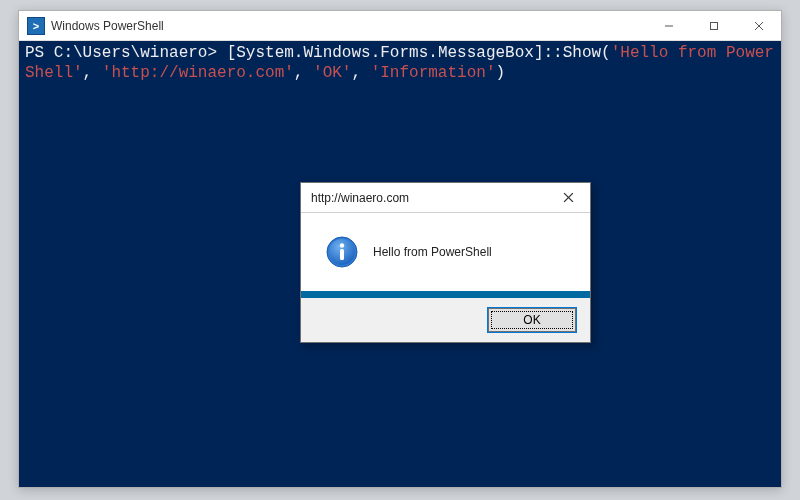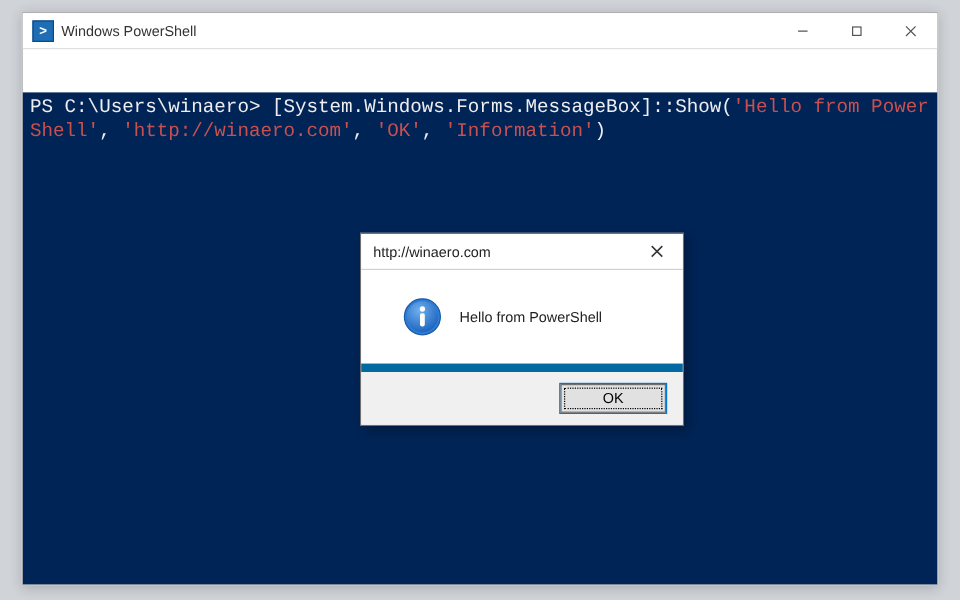--- a/index.html
+++ b/index.html
@@ -66,30 +66,29 @@
     flex: 1;
     background: #012456;
     padding: 2px 6px;
     font-family: Consolas, "Courier New", monospace;
     font-size: 16px;
     line-height: 20px;
     color: #eeedf0;
     overflow: hidden;
     white-space: pre-wrap;
     word-break: break-all;
-    margin-top: 36px;
   }
   .prompt { color: #eeedf0; }
   .cmd { color: #eeedf0; }
   .str-red { color: #c85050; }
   .dialog {
     position: absolute;
     left: 300px;
-    top: 194px;
-    width: 270px;
+    top: 182px;
+    width: 291px;
     background: #f0f0f0;
     border: 1px solid #707070;
     box-shadow: 3px 3px 8px rgba(0,0,0,0.3);
   }
   .dialog-titlebar {
     height: 30px;
     background: #fff;
     display: flex;
     align-items: center;
     padding: 0 4px 0 10px;
@@ -104,21 +103,21 @@
     width: 36px;
     height: 26px;
     display: flex;
     align-items: center;
     justify-content: center;
     font-size: 14px;
     color: #333;
   }
   .dialog-body {
     background: #fff;
-    padding: 22px 34px;
+    padding: 22px 24px;
     display: flex;
     align-items: center;
     gap: 14px;
   }
   .info-icon {
     width: 34px;
     height: 34px;
     flex-shrink: 0;
   }
   .dialog-msg {

